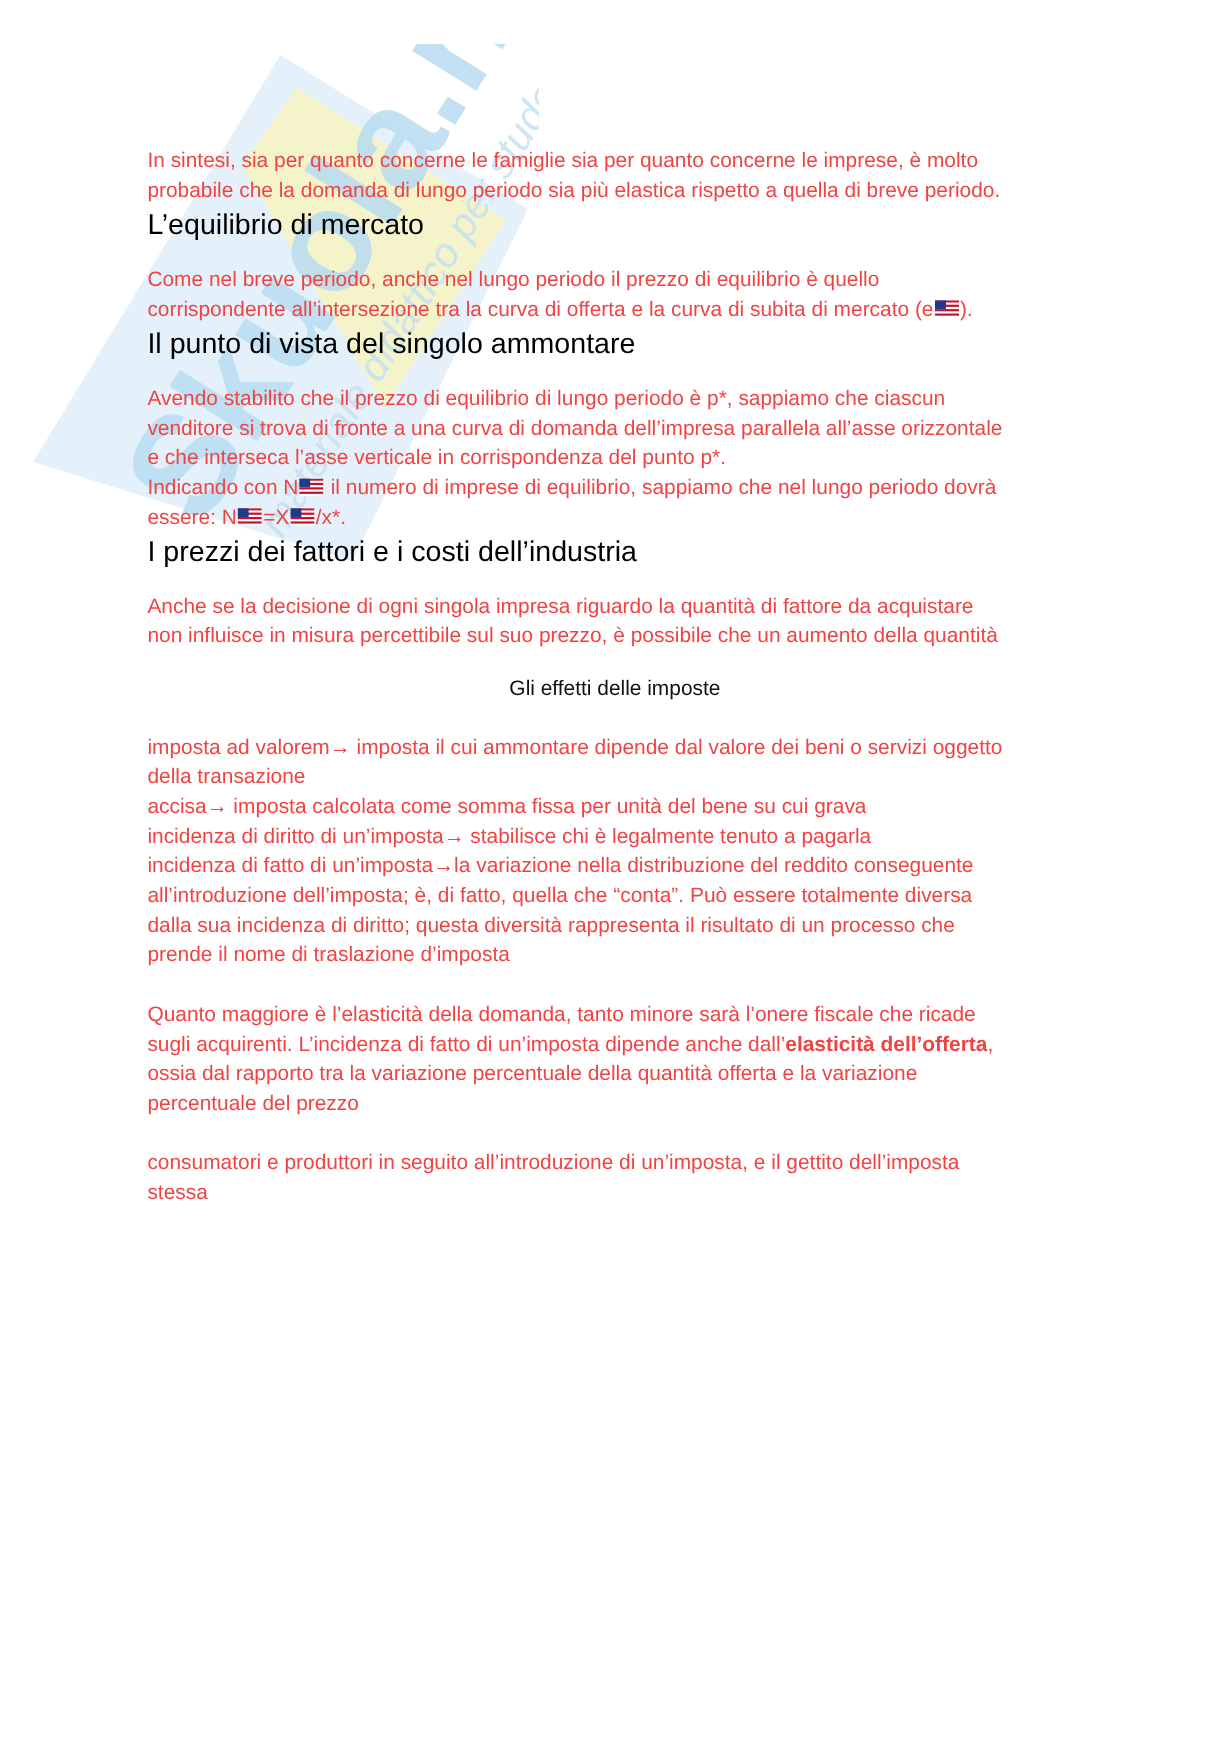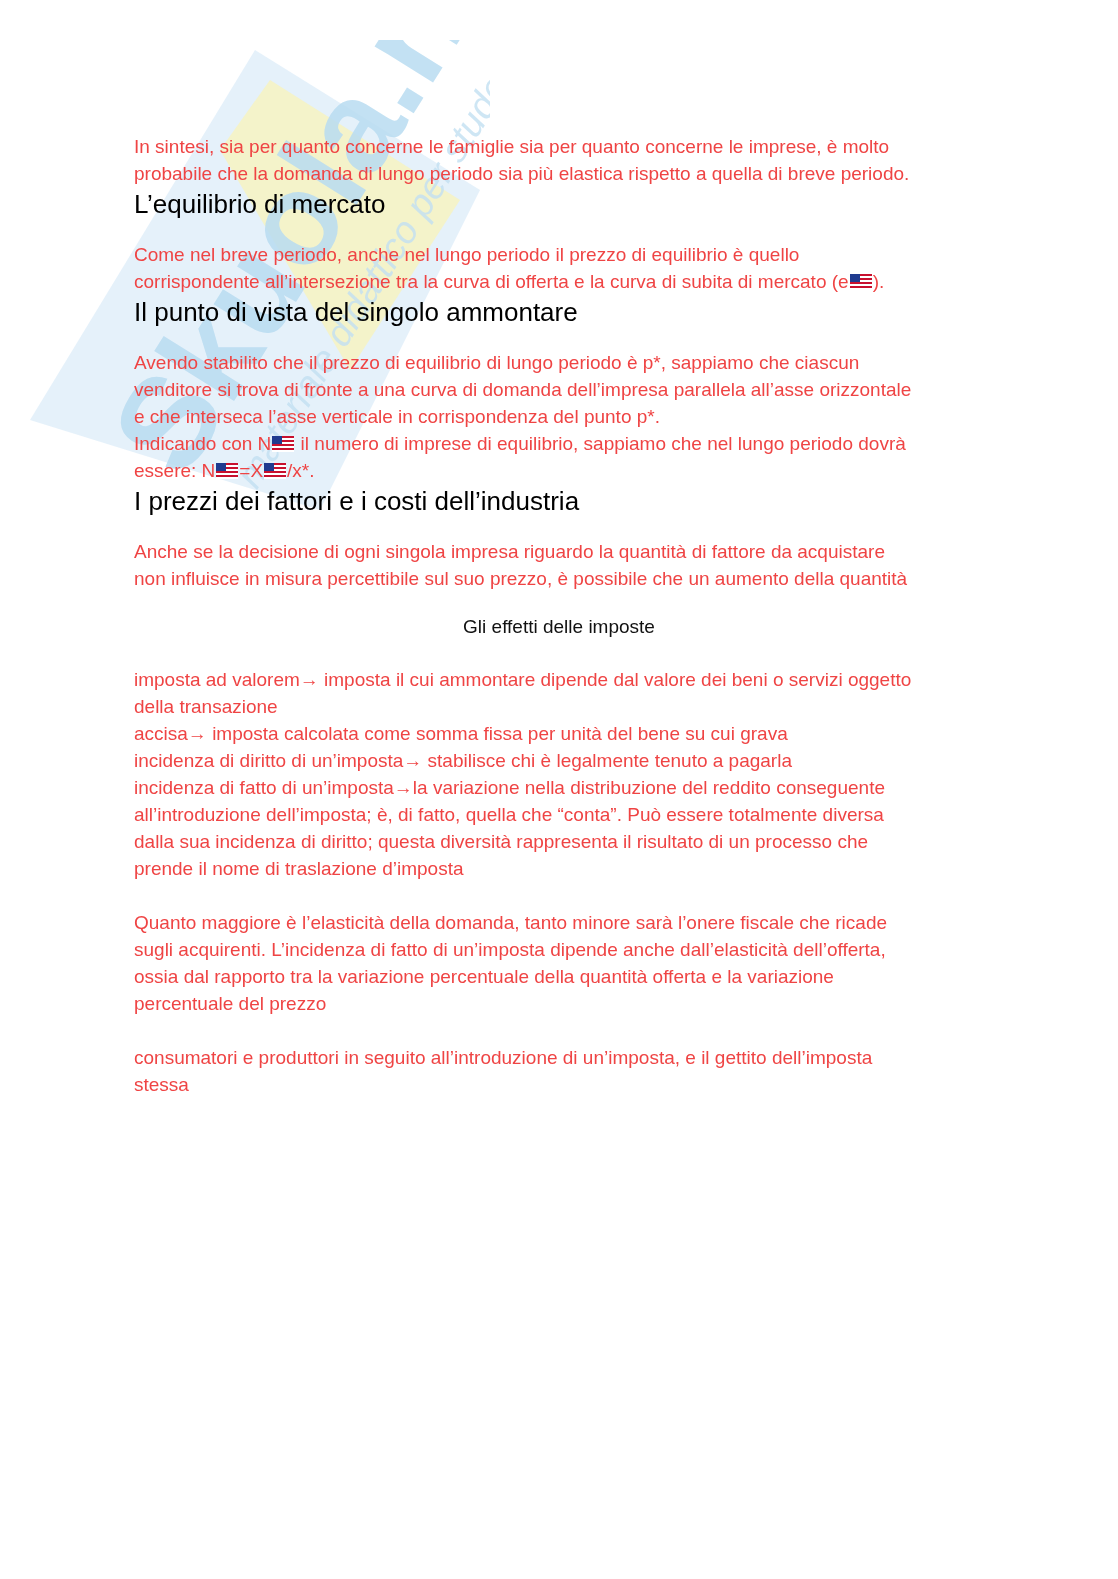--- a/index.html
+++ b/index.html
@@ -48,21 +48,21 @@
       font-size: 19px;
       line-height: 34px;
       color: #111111;
       margin: 0;
       font-weight: normal;
       text-align: center;
     }
     .gap { height: 27px; }
     .gap-sm { height: 20px; }
     .u { }
-    .b { font-weight: normal; }
+    .b { font-weight: bold; }
     .flag {
       display: inline-block;
       width: 22px;
       height: 16px;
       vertical-align: -2px;
       margin: 0 1px;
     }
   </style>
 </head>
 <body>

